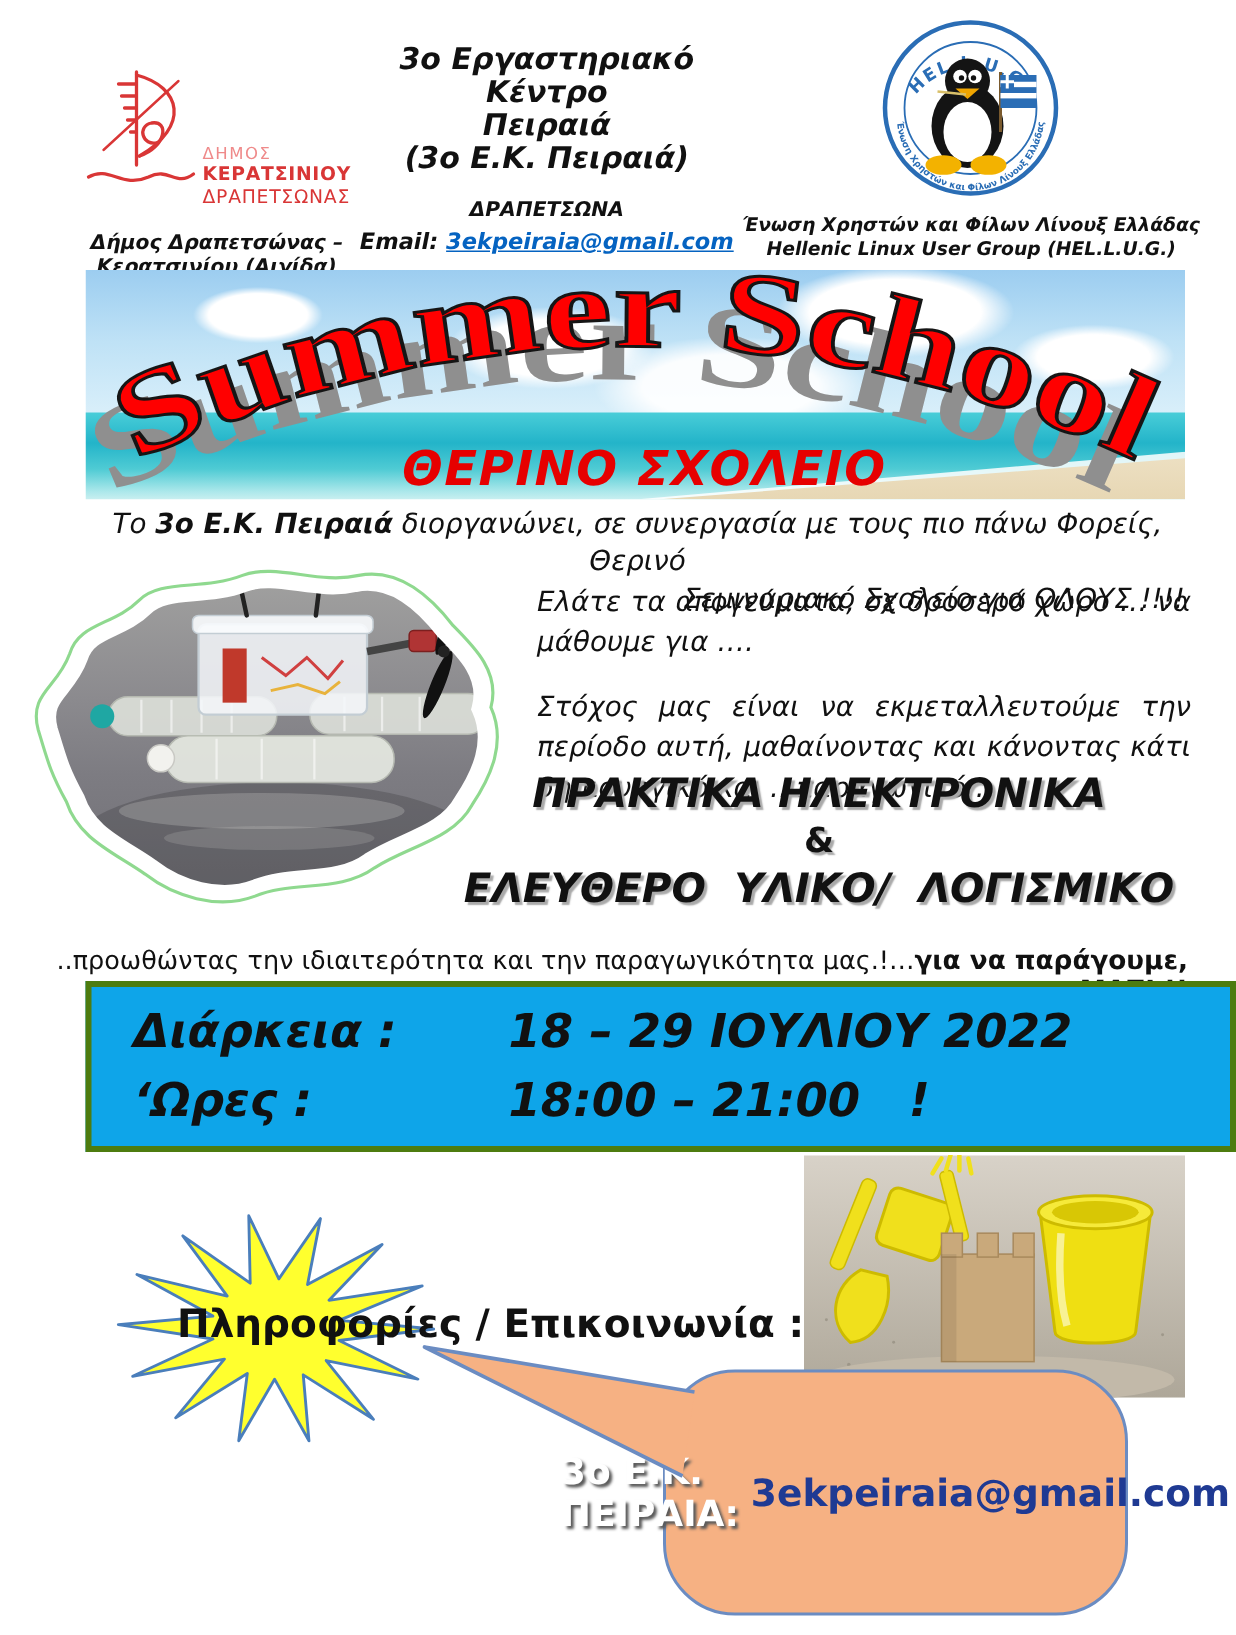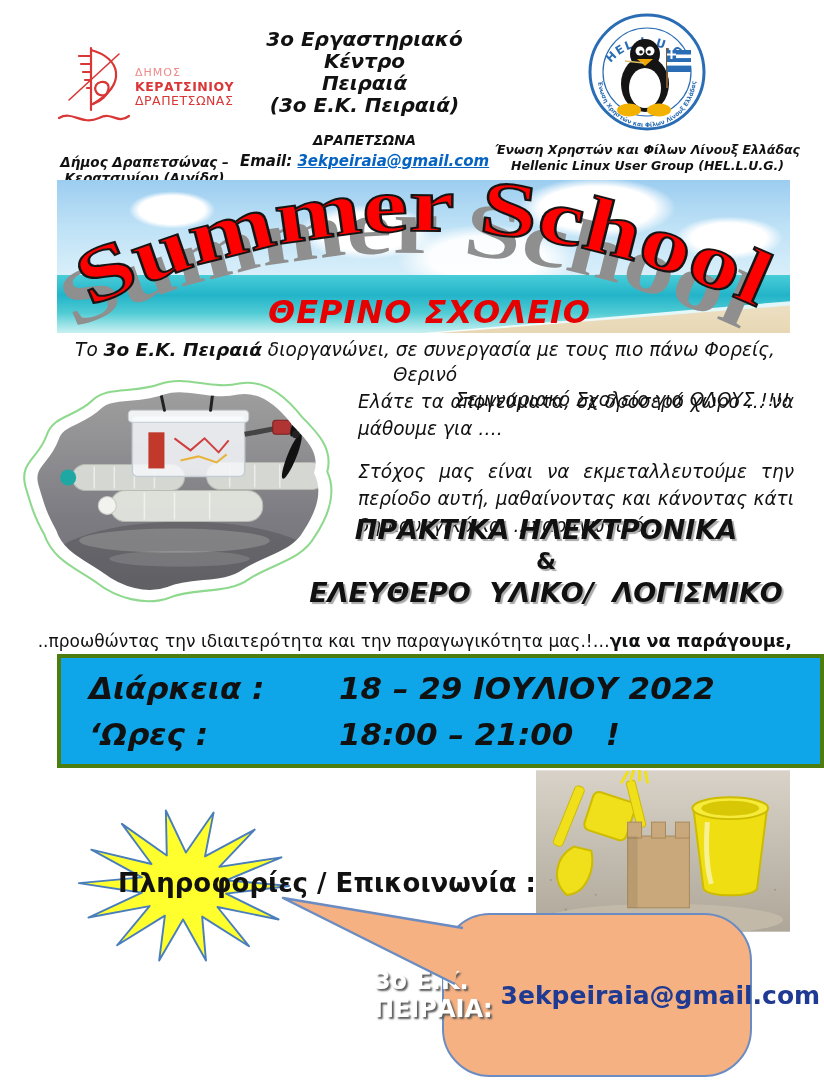--- a/index.html
+++ b/index.html
@@ -3,21 +3,21 @@
 <meta charset="utf-8">
 <style>
   html,body{margin:0;padding:0;background:#fff;}
   .page{position:relative;width:824px;height:1090px;background:#fff;overflow:hidden;
         font-family:"DejaVu Sans",sans-serif;color:#111;}
   
   .header-row{position:absolute;top:26px;left:55px;width:745px;display:flex;}
   .col-left{width:195px;text-align:center;}
   .col-center{width:300px;text-align:center;}
   .col-right{flex:1;text-align:center;}
-  .muni-logo-wrap{display:flex;align-items:center;justify-content:center;margin-top:12px;}
+  .muni-logo-wrap{display:flex;align-items:flex-end;justify-content:center;margin-top:12px;}
   .muni-text{text-align:left;line-height:1.15;margin-left:2px;}
   .muni-l1{color:#ef8a8a;font-size:11px;letter-spacing:1px;}
   .muni-l2{color:#d93636;font-weight:bold;font-size:12.5px;letter-spacing:.5px;}
   .muni-l3{color:#d93636;font-size:12.5px;letter-spacing:.5px;}
   .caption{font-style:italic;font-weight:bold;font-size:13.5px;line-height:1.2;margin-top:16px;}
   .center-title{font-style:italic;font-weight:bold;font-size:20px;line-height:22px;margin-top:2px;}
   .addr{font-style:italic;font-weight:bold;font-size:13.5px;line-height:17px;margin-top:16px;}
   .email-line{font-style:italic;font-weight:bold;font-size:15px;margin-top:3px;}
   .email-link{color:#0563c1;text-decoration:underline;}
   .hellug-caption{font-style:italic;font-weight:bold;font-size:12.5px;line-height:1.25;margin-top:6px;white-space:nowrap;}

